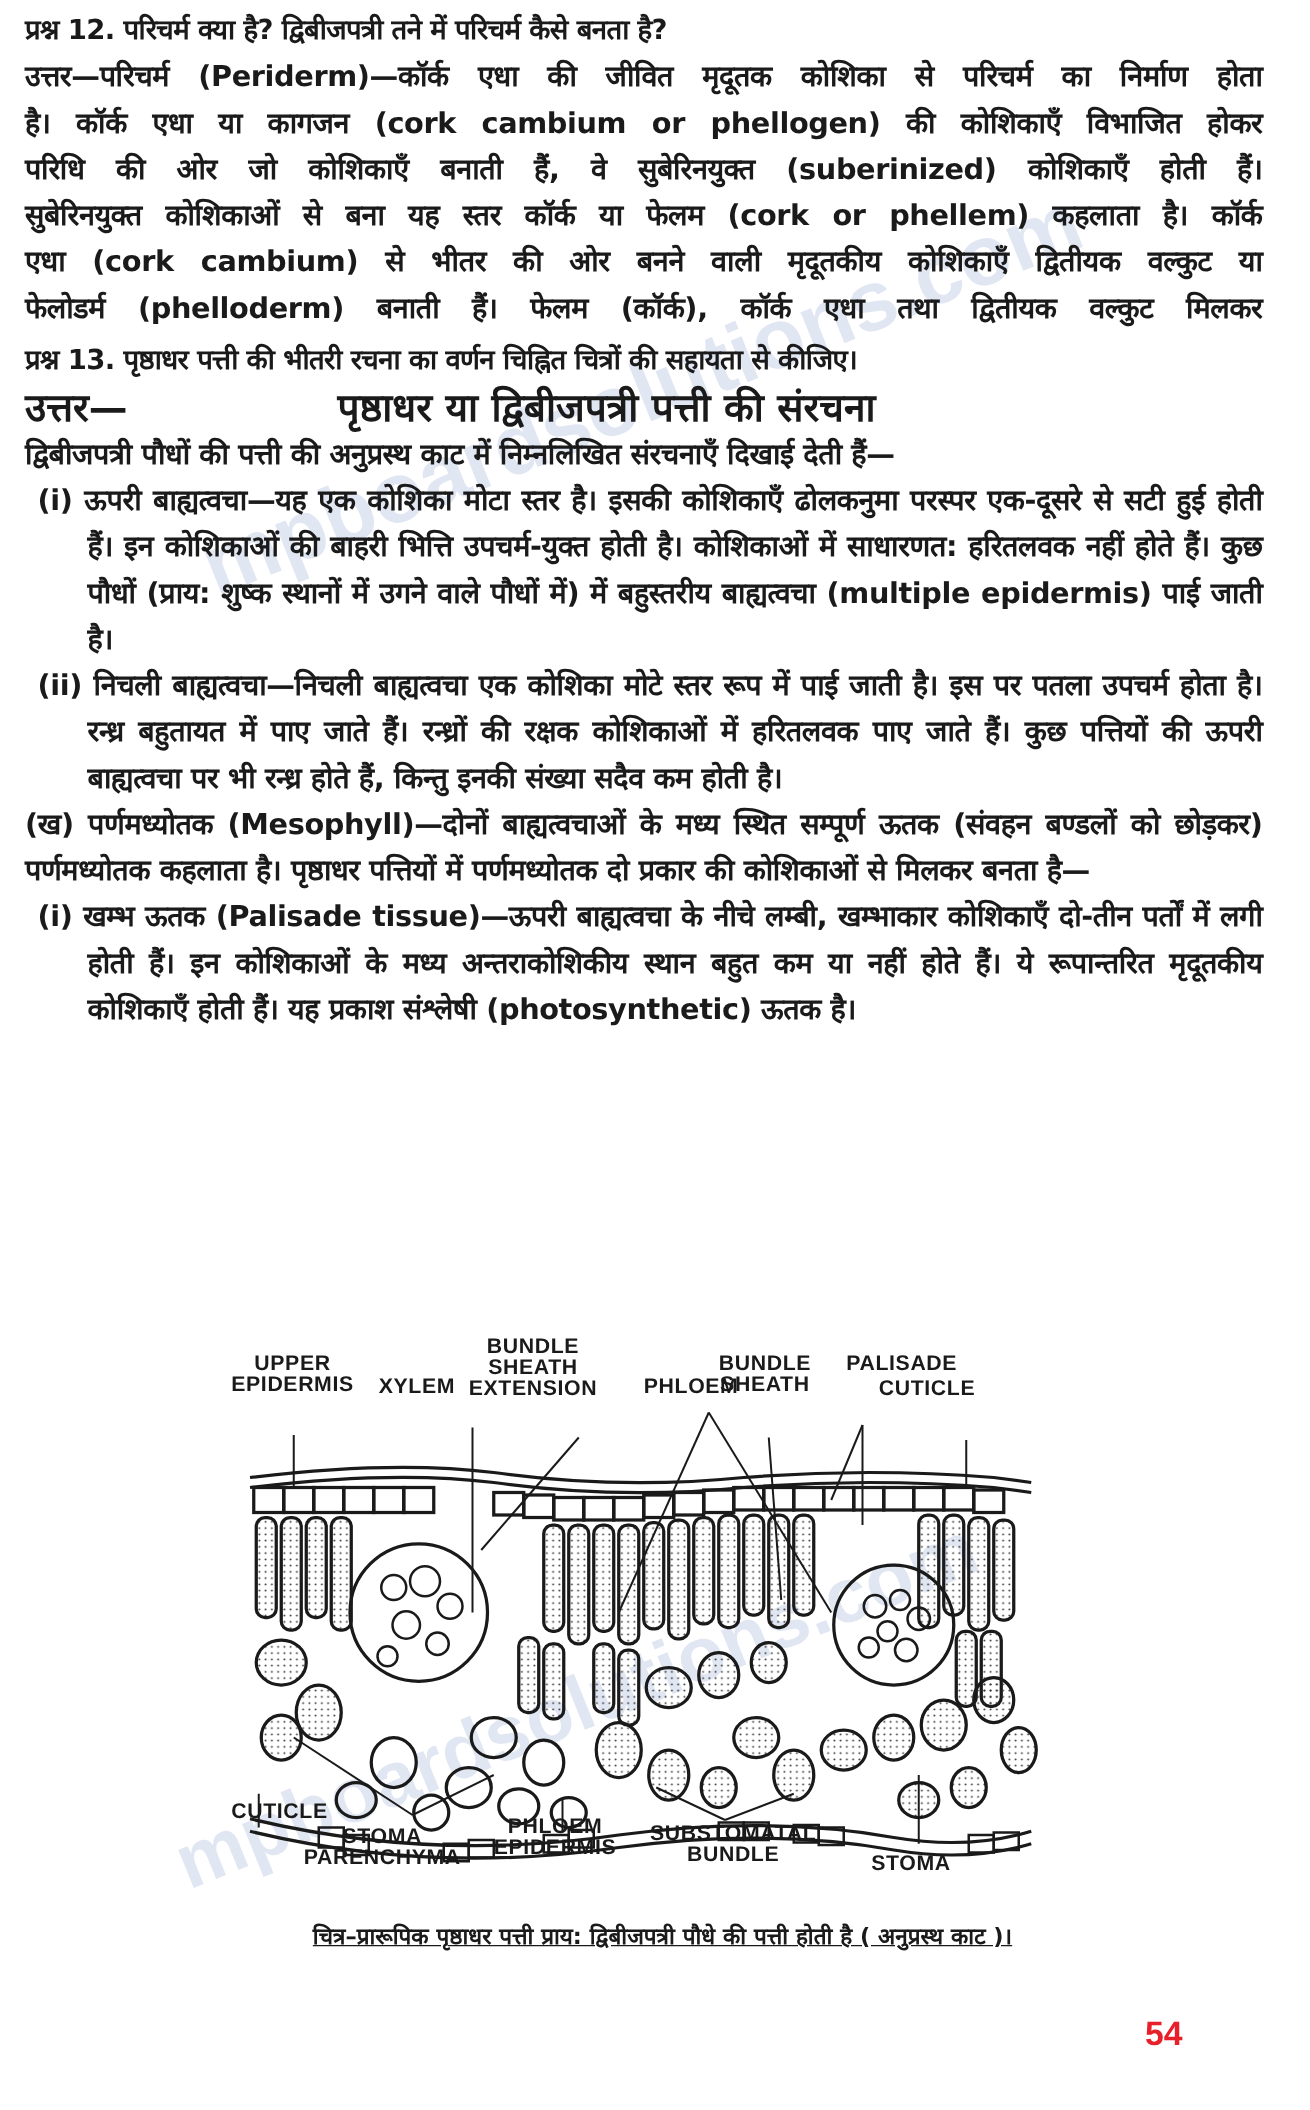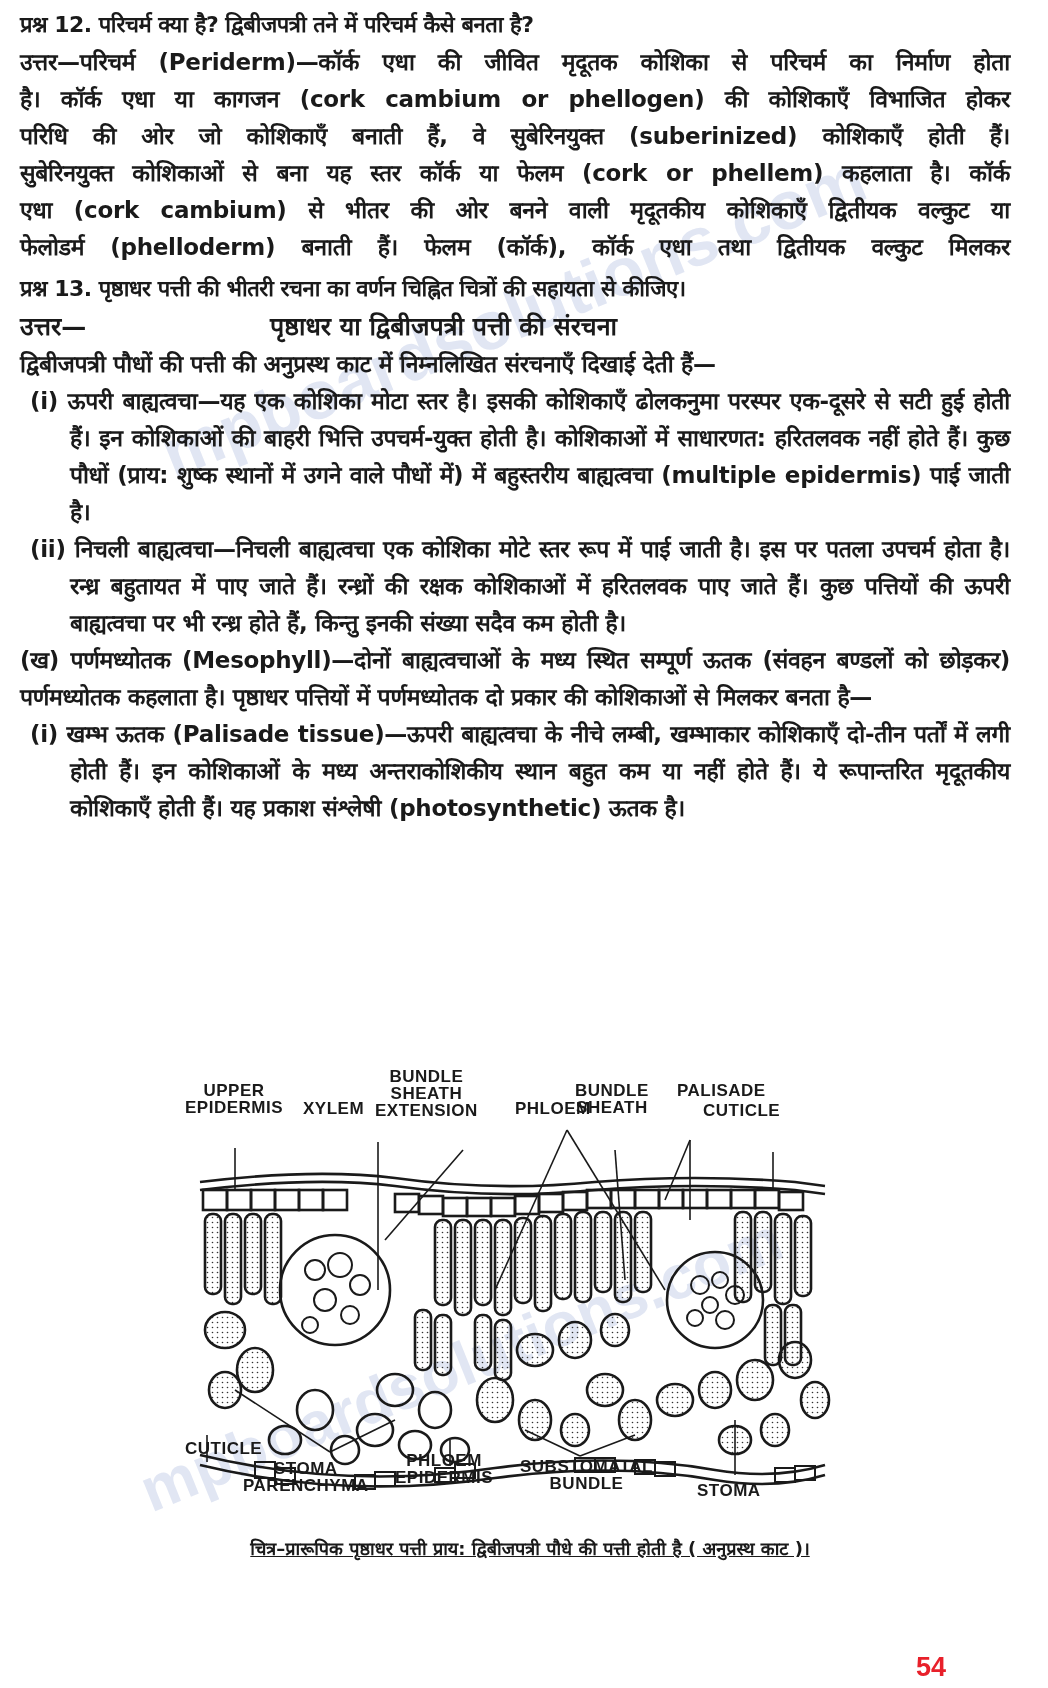--- a/index.html
+++ b/index.html
@@ -34,21 +34,21 @@
       font-weight: bold;
       line-height: 38px;
       letter-spacing: -0.5px;
     }
     .para {
       text-align: justify;
       text-align-last: left;
     }
     .heading-row {
       display: flex;
-      font-size: 25px;
+      font-size: 31px;
       font-weight: bold;
       line-height: 38px;
     }
     .heading-row .answer-label {
       width: 250px;
     }
     .heading-row .center-heading {
       flex: 1;
       letter-spacing: 0px;
     }
@@ -95,21 +95,21 @@
       width: 760px;
       text-align: center;
       font-size: 18px;
       font-weight: bold;
       color: #1a1a1a;
       text-decoration: underline;
     }
     .page-number {
       position: absolute;
       left: 916px;
-      top: 1652px;
+      top: 1612px;
       font-family: "Liberation Sans", sans-serif;
       font-weight: bold;
       font-size: 27px;
       color: #e8202a;
     }
     .watermark {
       position: absolute;
       font-family: "Liberation Sans", sans-serif;
       font-weight: bold;
       color: rgba(120, 140, 200, 0.22);

